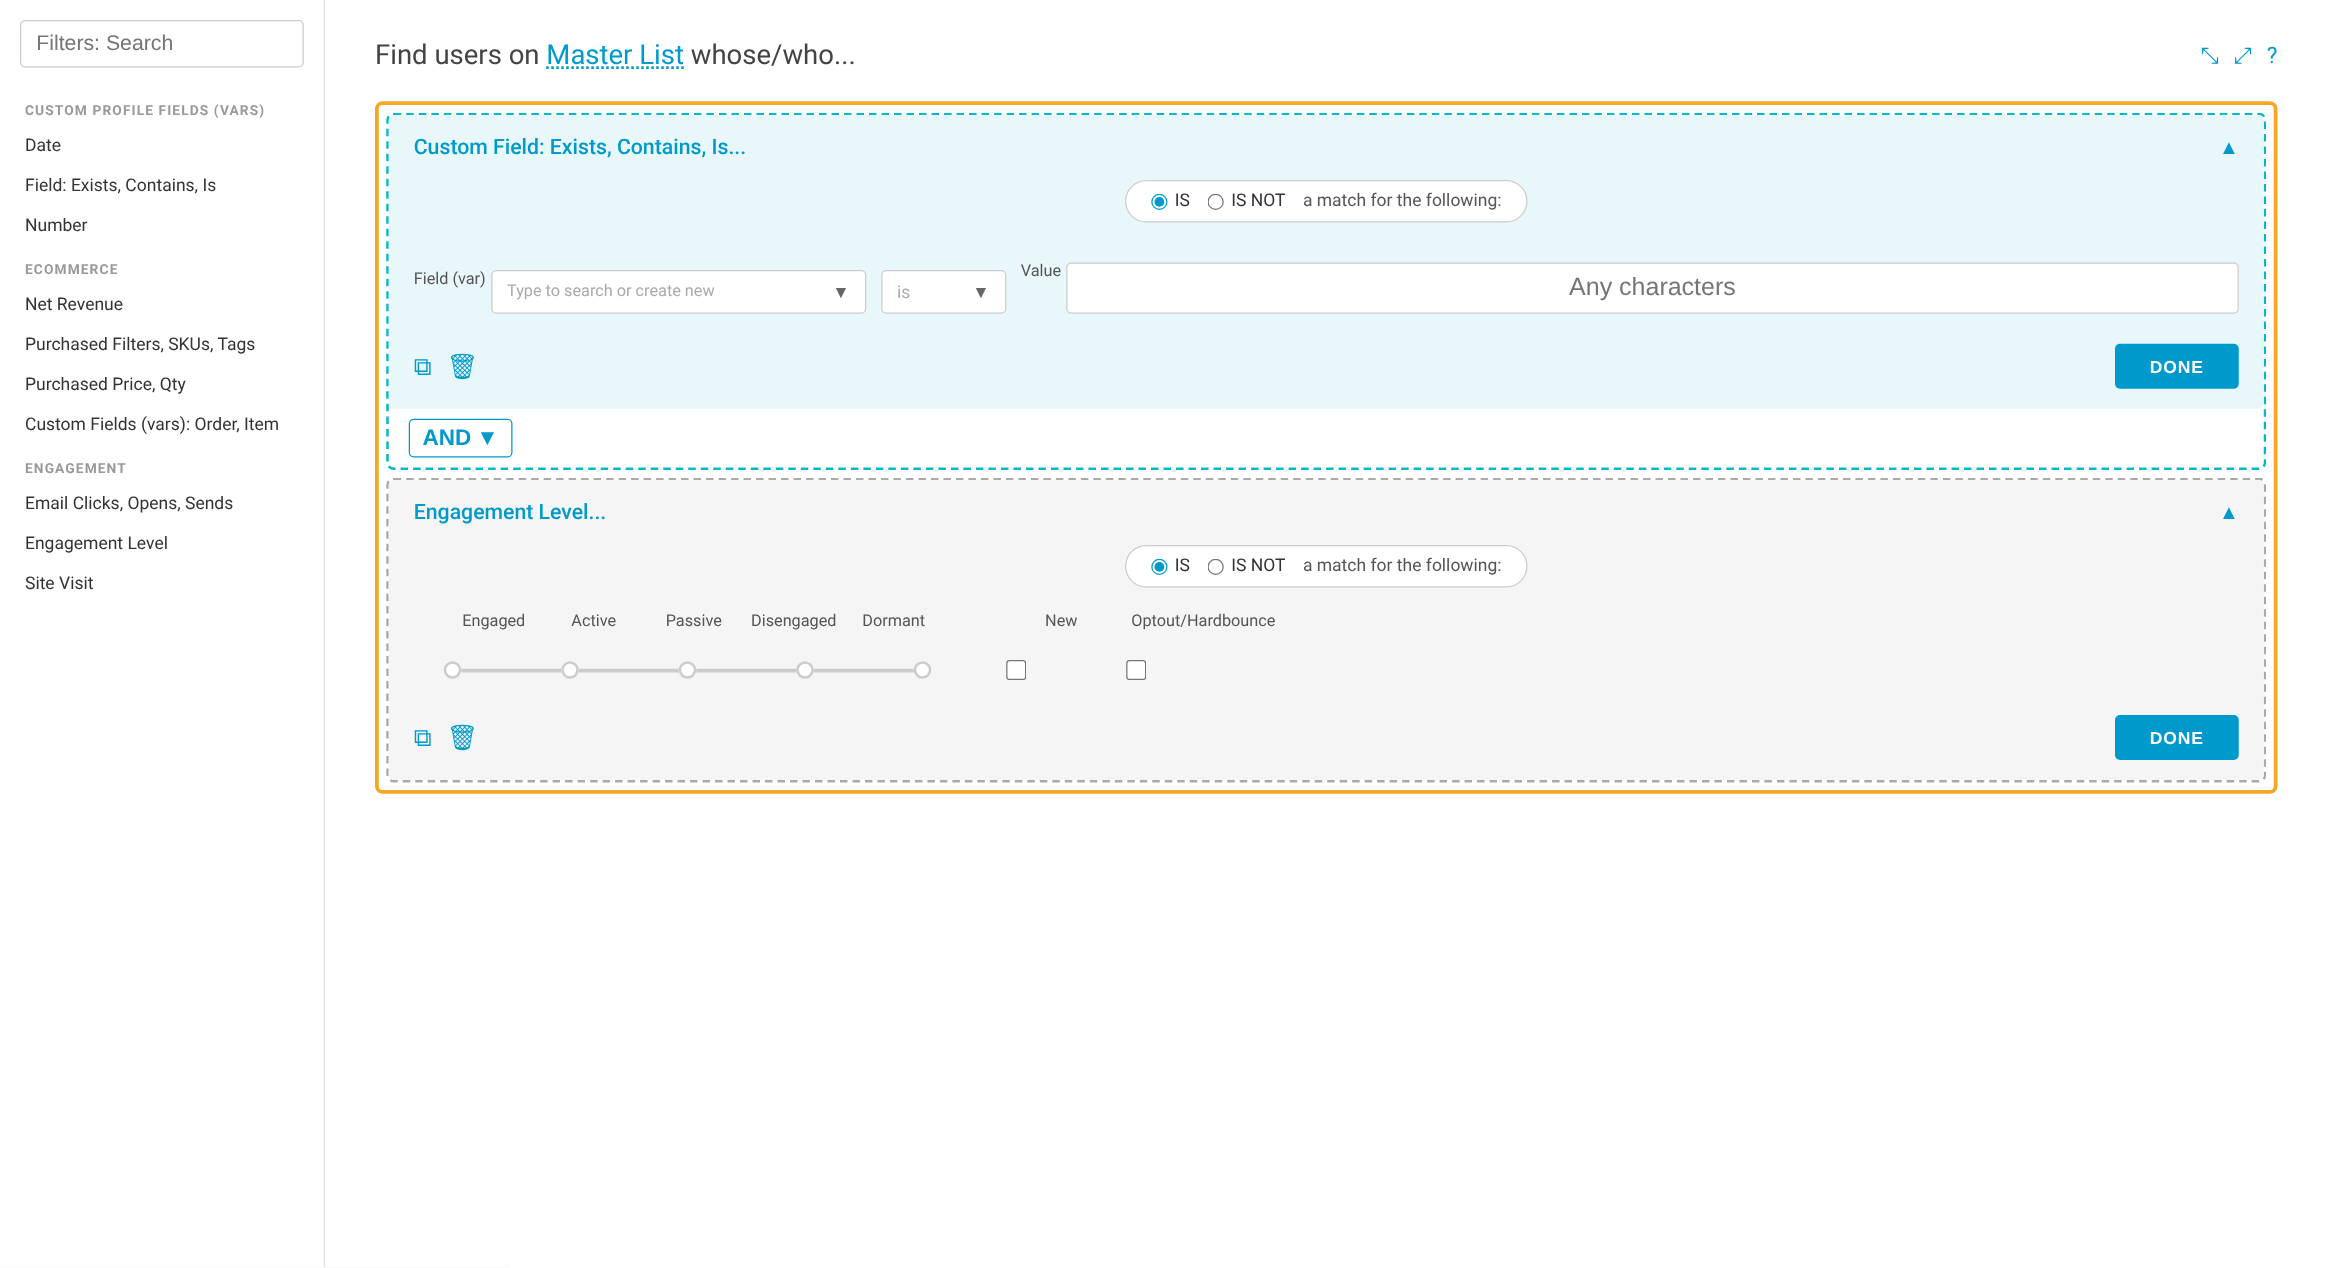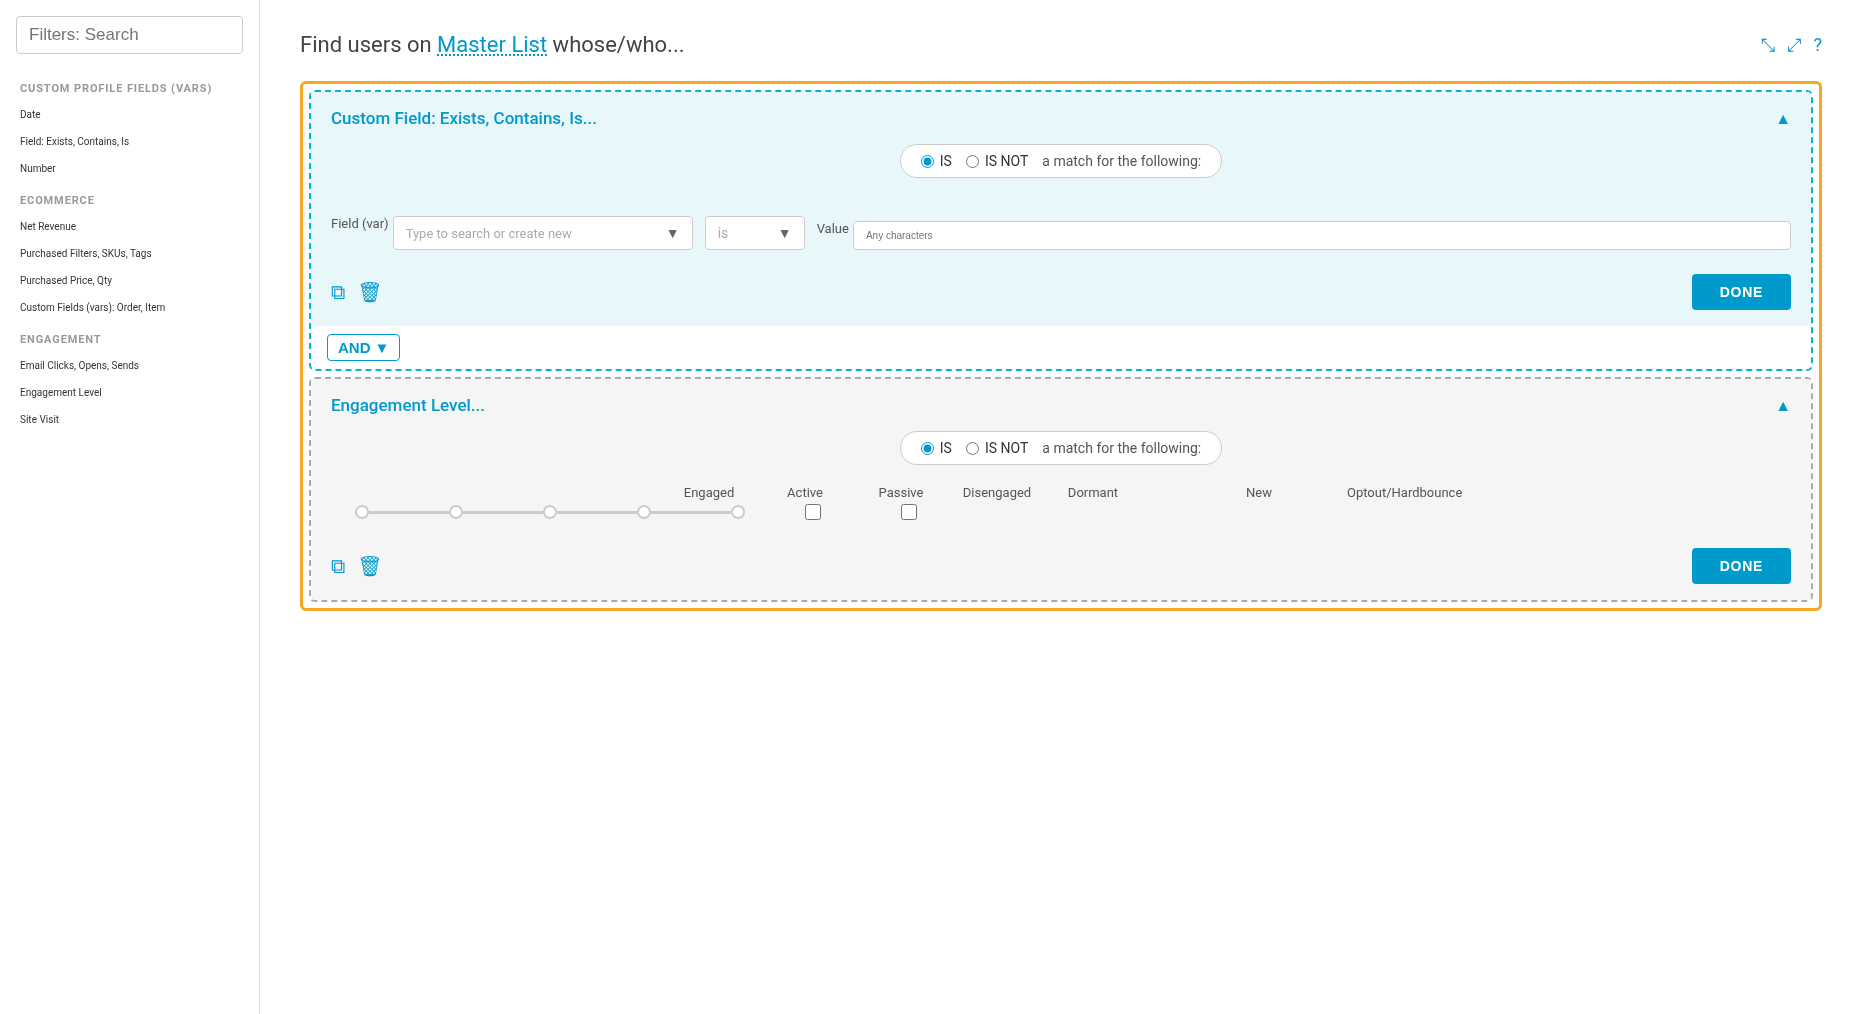--- a/index.html
+++ b/index.html
@@ -39,21 +39,21 @@
       font-weight: 700;
       color: #999;
       letter-spacing: 0.08em;
       padding: 12px 20px 6px;
       text-transform: uppercase;
     }
     .sidebar-item {
       padding: 8px 20px;
       cursor: pointer;
       color: #333;
-      font-size: 10px;
+      font-size: 14px;
     }
 
     
     .main {
       flex: 1;
       padding: 32px 40px;
     }
     .page-header {
       display: flex;
       align-items: center;
@@ -179,24 +179,25 @@
       min-width: 100px;
     }
     .field-select-arrow {
       margin-left: auto;
       color: #666;
     }
     .value-input {
       border: 1px solid #ccc;
       border-radius: 4px;
       padding: 8px 12px;
-      font-size: 10px;
+      font-size: 20px;
       background: #fff;
       color: #aaa;
       flex: 1;
+      text-align: center;
     }
     .filter-actions {
       display: flex;
       align-items: center;
       justify-content: space-between;
       padding-top: 8px;
     }
     .action-icons {
       display: flex;
       gap: 12px;
@@ -221,21 +222,21 @@
     .and-row {
       padding: 8px 16px;
       display: flex;
       align-items: center;
     }
     .and-btn {
       background: #fff;
       border: 1px solid #0099cc;
       border-radius: 4px;
       color: #0099cc;
-      font-size: 15px;
+      font-size: 18px;
       font-weight: 600;
       padding: 4px 10px;
       cursor: pointer;
       display: flex;
       align-items: center;
       gap: 4px;
     }
 
     
     .engagement-card {
@@ -386,21 +387,21 @@
                 <label class="radio-label">
                   <input type="radio" name="match2" style="">
                   <span>IS NOT</span>
                 </label>
                 <span class="match-text">a match for the following:</span>
               </div>
             </div>
 
             <div style="padding: 0 20px 20px;">
 
-              <div style="display:flex; align-items:flex-end; gap:16px; margin-bottom:4px; padding-left:4px;justify-content:center;">
+              <div style="display:flex; align-items:flex-end; gap:0; margin-bottom:23px; padding-left:4px;">
                 <span class="engagement-label" style="width:80px;">Engaged</span>
                 <span class="engagement-label" style="width:80px; position:relative;">
                   <span>Active</span>
                 </span>
                 <span class="engagement-label" style="width:80px;">Passive</span>
                 <span class="engagement-label" style="width:80px;">Disengaged</span>
                 <span class="engagement-label" style="width:80px;">Dormant</span>
                 <span style="width:60px;"></span>
                 <span class="engagement-label" style="width:60px; padding-left:8px;">New</span>
                 <span style="width:30px;"></span>

